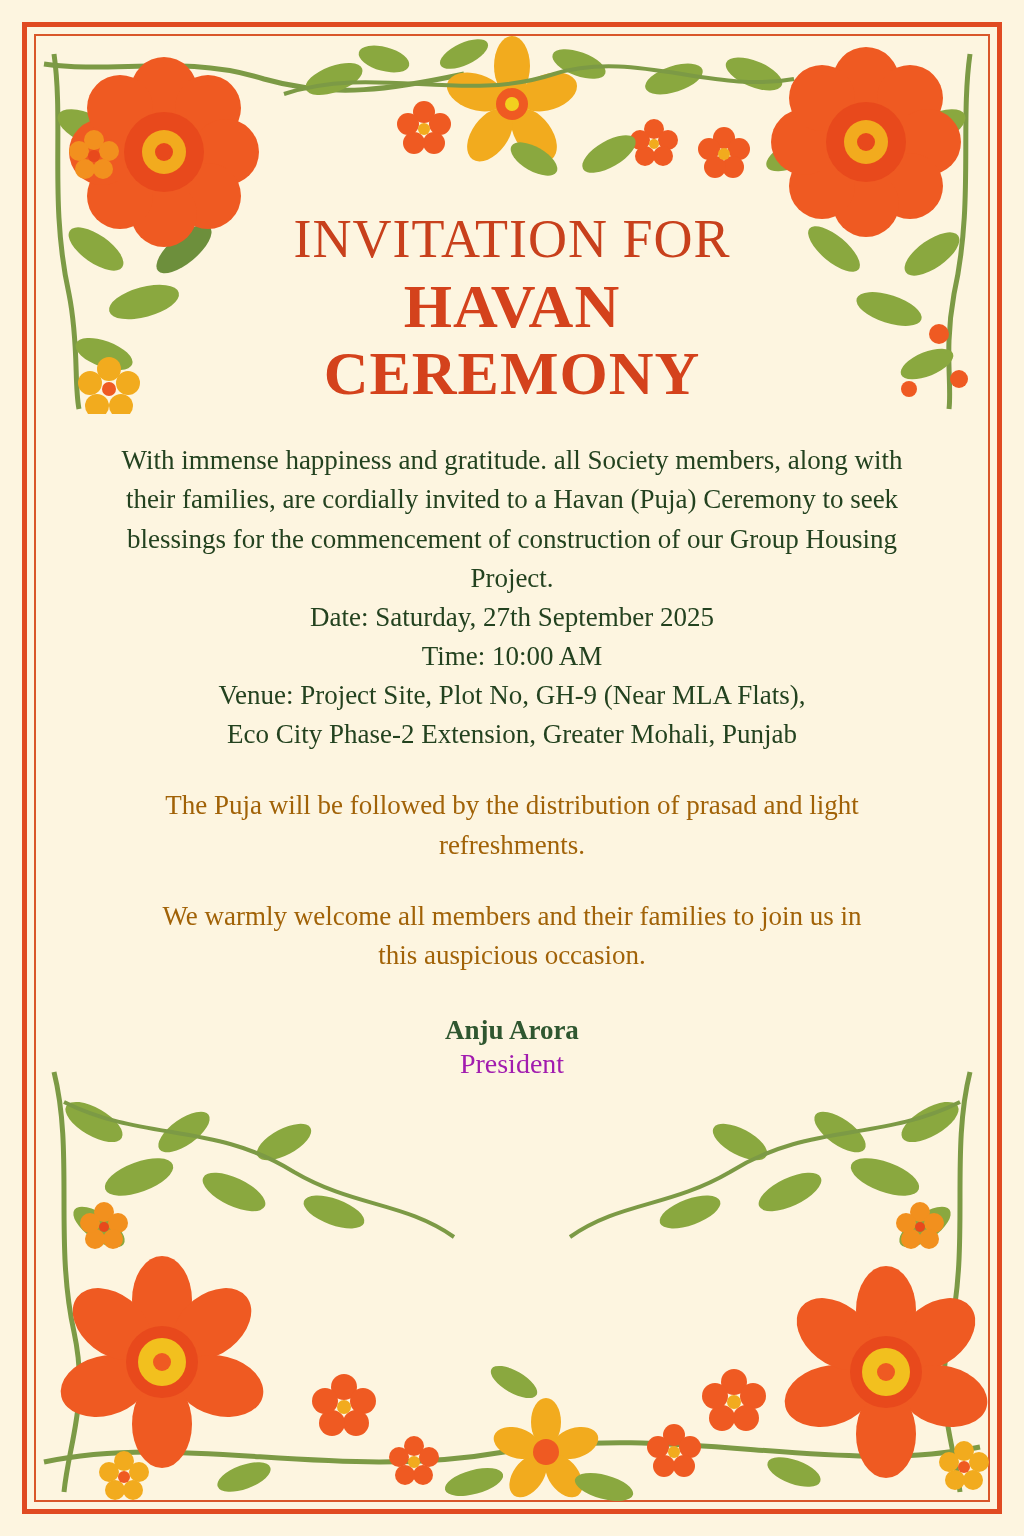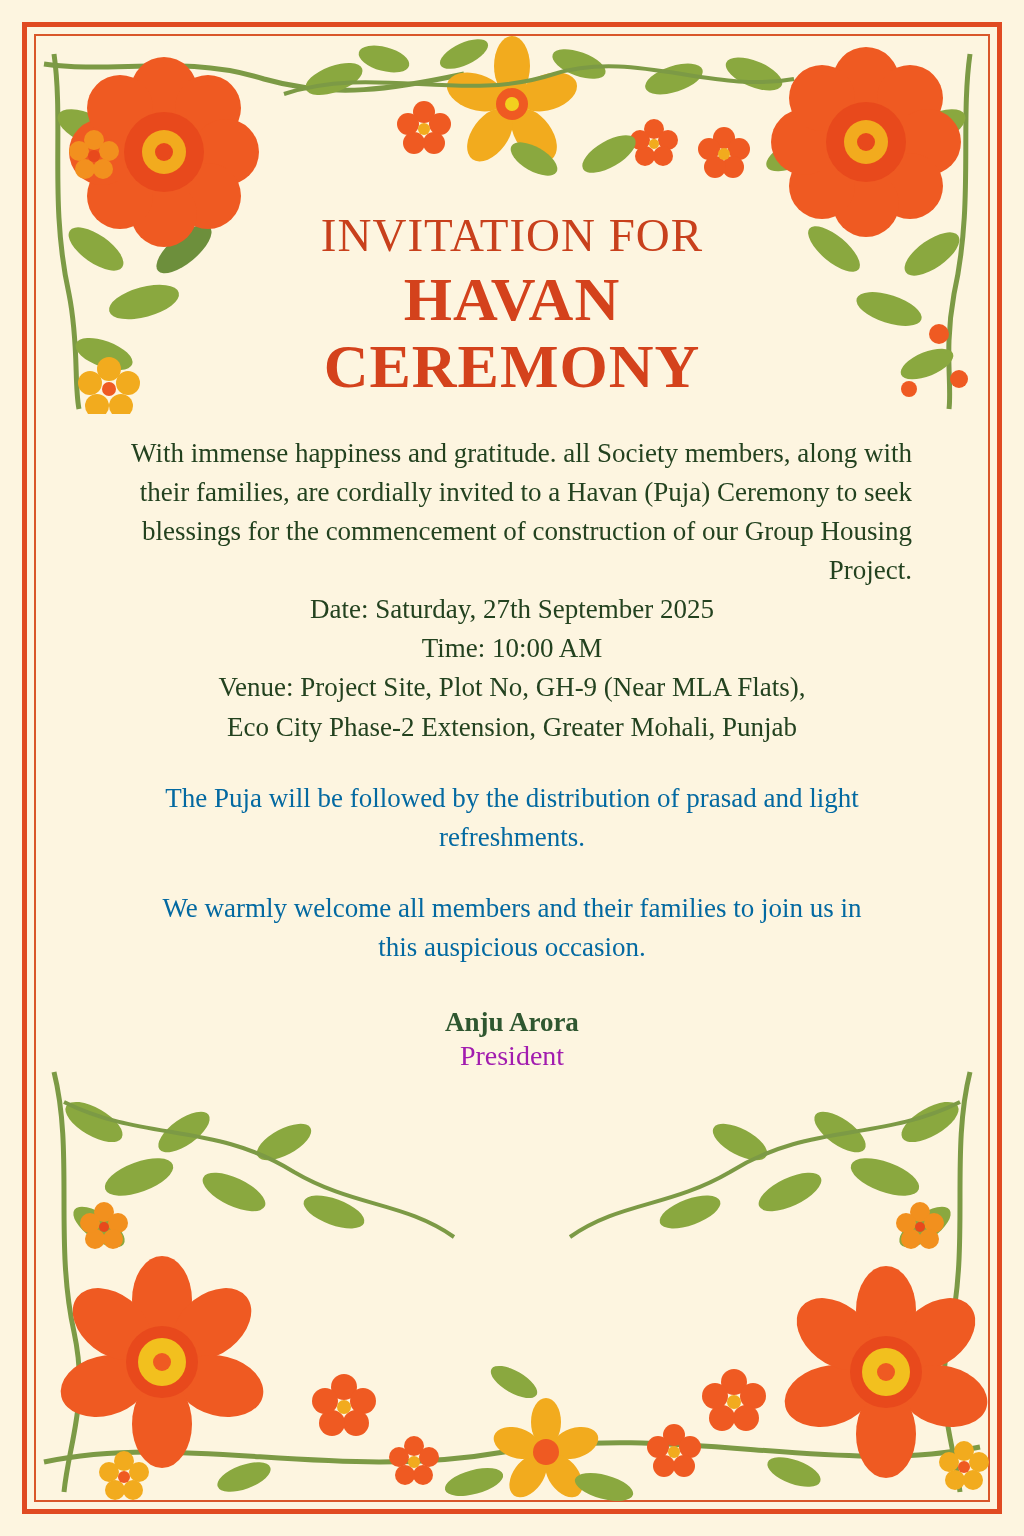--- a/index.html
+++ b/index.html
@@ -63,21 +63,21 @@
   .content {
     position: absolute;
     left: 80px;
     right: 80px;
     top: 210px;
     text-align: center;
     z-index: 5;
   }
 
   .invitation-for {
-    font-size: 47px;
+    font-size: 54px;
     letter-spacing: 1px;
     color: #c8401c;
     font-weight: 400;
     line-height: 1.1;
     margin: 0 0 4px 0;
   }
   .main-title {
     font-size: 62px;
     color: #d4421c;
     font-weight: 700;
@@ -94,40 +94,39 @@
     line-height: 1.3;
     letter-spacing: 0.4px;
   }
 
   .body-para {
     margin: 34px auto 0 auto;
     max-width: 800px;
     font-size: 27px;
     color: #23421f;
     line-height: 1.45;
-    text-align: right;
   }
 
   .details-heading {
     margin: 36px 0 6px 0;
     font-size: 30px;
     font-weight: 700;
     color: #2f5730;
   }
   .details-line {
     font-size: 27px;
     color: #23421f;
     line-height: 1.45;
   }
 
   .note-para {
     margin: 32px auto 0 auto;
     max-width: 720px;
     font-size: 27px;
-    color: #0369a1;
+    color: #a16207;
     line-height: 1.45;
   }
 
   .signature-name {
     margin-top: 40px;
     font-size: 27px;
     font-weight: 700;
     color: #2f5730;
   }
   .signature-title {

